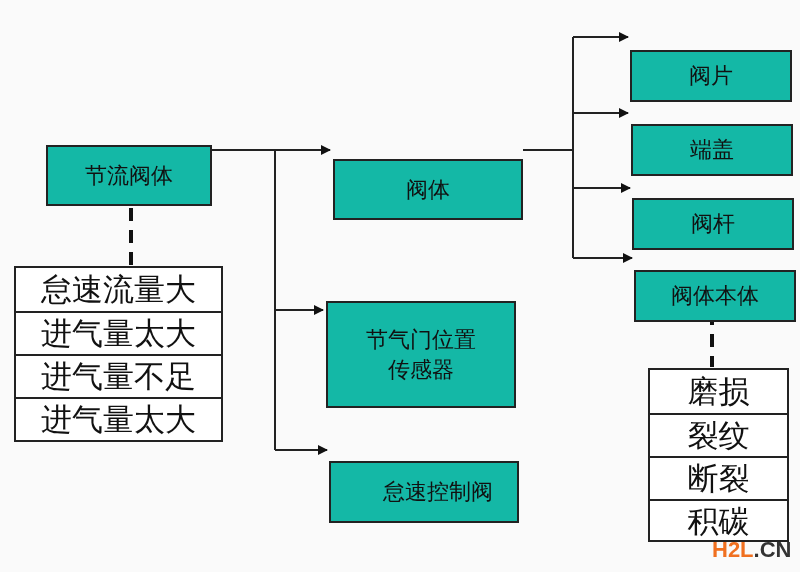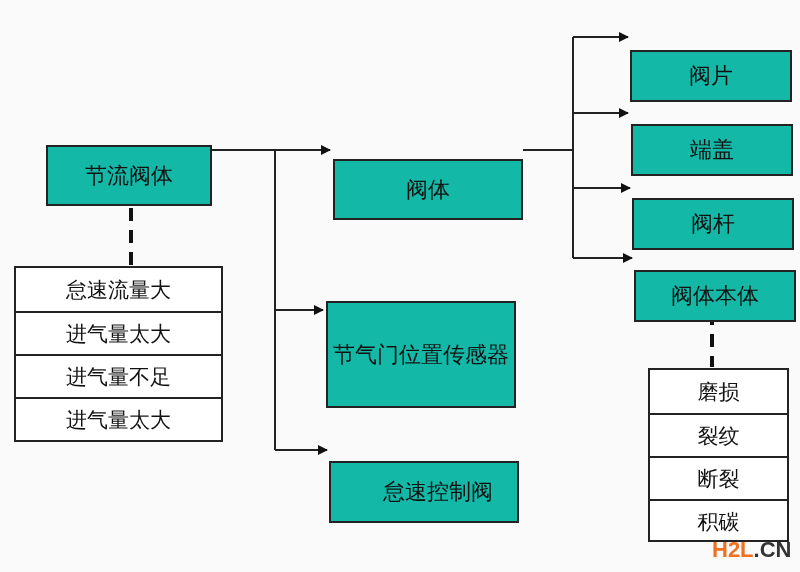--- a/index.html
+++ b/index.html
@@ -2,21 +2,21 @@
 <html><head>
 <meta charset="utf-8">
 <style>
   html, body { margin:0; padding:0; }
   body { width:800px; height:572px; background:#fafafa; position:relative; overflow:hidden;
          font-family:"DejaVu Sans", sans-serif; color:#111; }
   svg.lines { position:absolute; left:0; top:0; }
   .box { position:absolute; border:2px solid #222; background:#14b8a6; box-sizing:border-box;
          display:flex; align-items:center; justify-content:center; font-size:22px; text-align:center; line-height:1.35;margin-top:38px; }
   .stack { position:absolute; border:2px solid #222; background:#fff; box-sizing:border-box; }
-  .stack .cell { border-top:2px solid #222; box-sizing:border-box; display:flex; align-items:center; justify-content:center; font-size:21px; }
+  .stack .cell { border-top:2px solid #222; box-sizing:border-box; display:flex; align-items:center; justify-content:center; font-size:31px; }
   .stack .cell:first-child { border-top:none; }
   .wm { position:absolute; left:712px; top:537px; font-family:"Liberation Sans", sans-serif; font-weight:bold; font-size:22px; }
   .wm .a { color:#f07020; }
   .wm .b { color:#333; }
 </style>
 </head>
 <body>
 
 <svg class="lines" width="800" height="572">
   <defs>
@@ -53,21 +53,21 @@
   <div class="cell" style="height:43px;">怠速流量大</div>
   <div class="cell" style="height:43px;">进气量太大</div>
   <div class="cell" style="height:43px;">进气量不足</div>
   <div class="cell" style="height:43px;">进气量太大</div>
 </div>
 
 <div class="box" style="left:333px;top:121px;width:190px;height:61px;">
   <span>阀体</span>
 </div>
 
-<div class="box" style="left:326px;top:263px;width:190px;height:107px;flex-direction:row;">
+<div class="box" style="left:326px;top:263px;width:190px;height:107px;flex-direction:column;">
   <span>节气门位置</span>
   <span>传感器</span>
 </div>
 
 <div class="box" style="left:329px;top:423px;width:190px;height:62px;padding-left:28px;">
   <span>怠速控制阀</span>
 </div>
 
 <div class="box" style="left:630px;top:12px;width:162px;height:52px;">
   <span>阀片</span>

